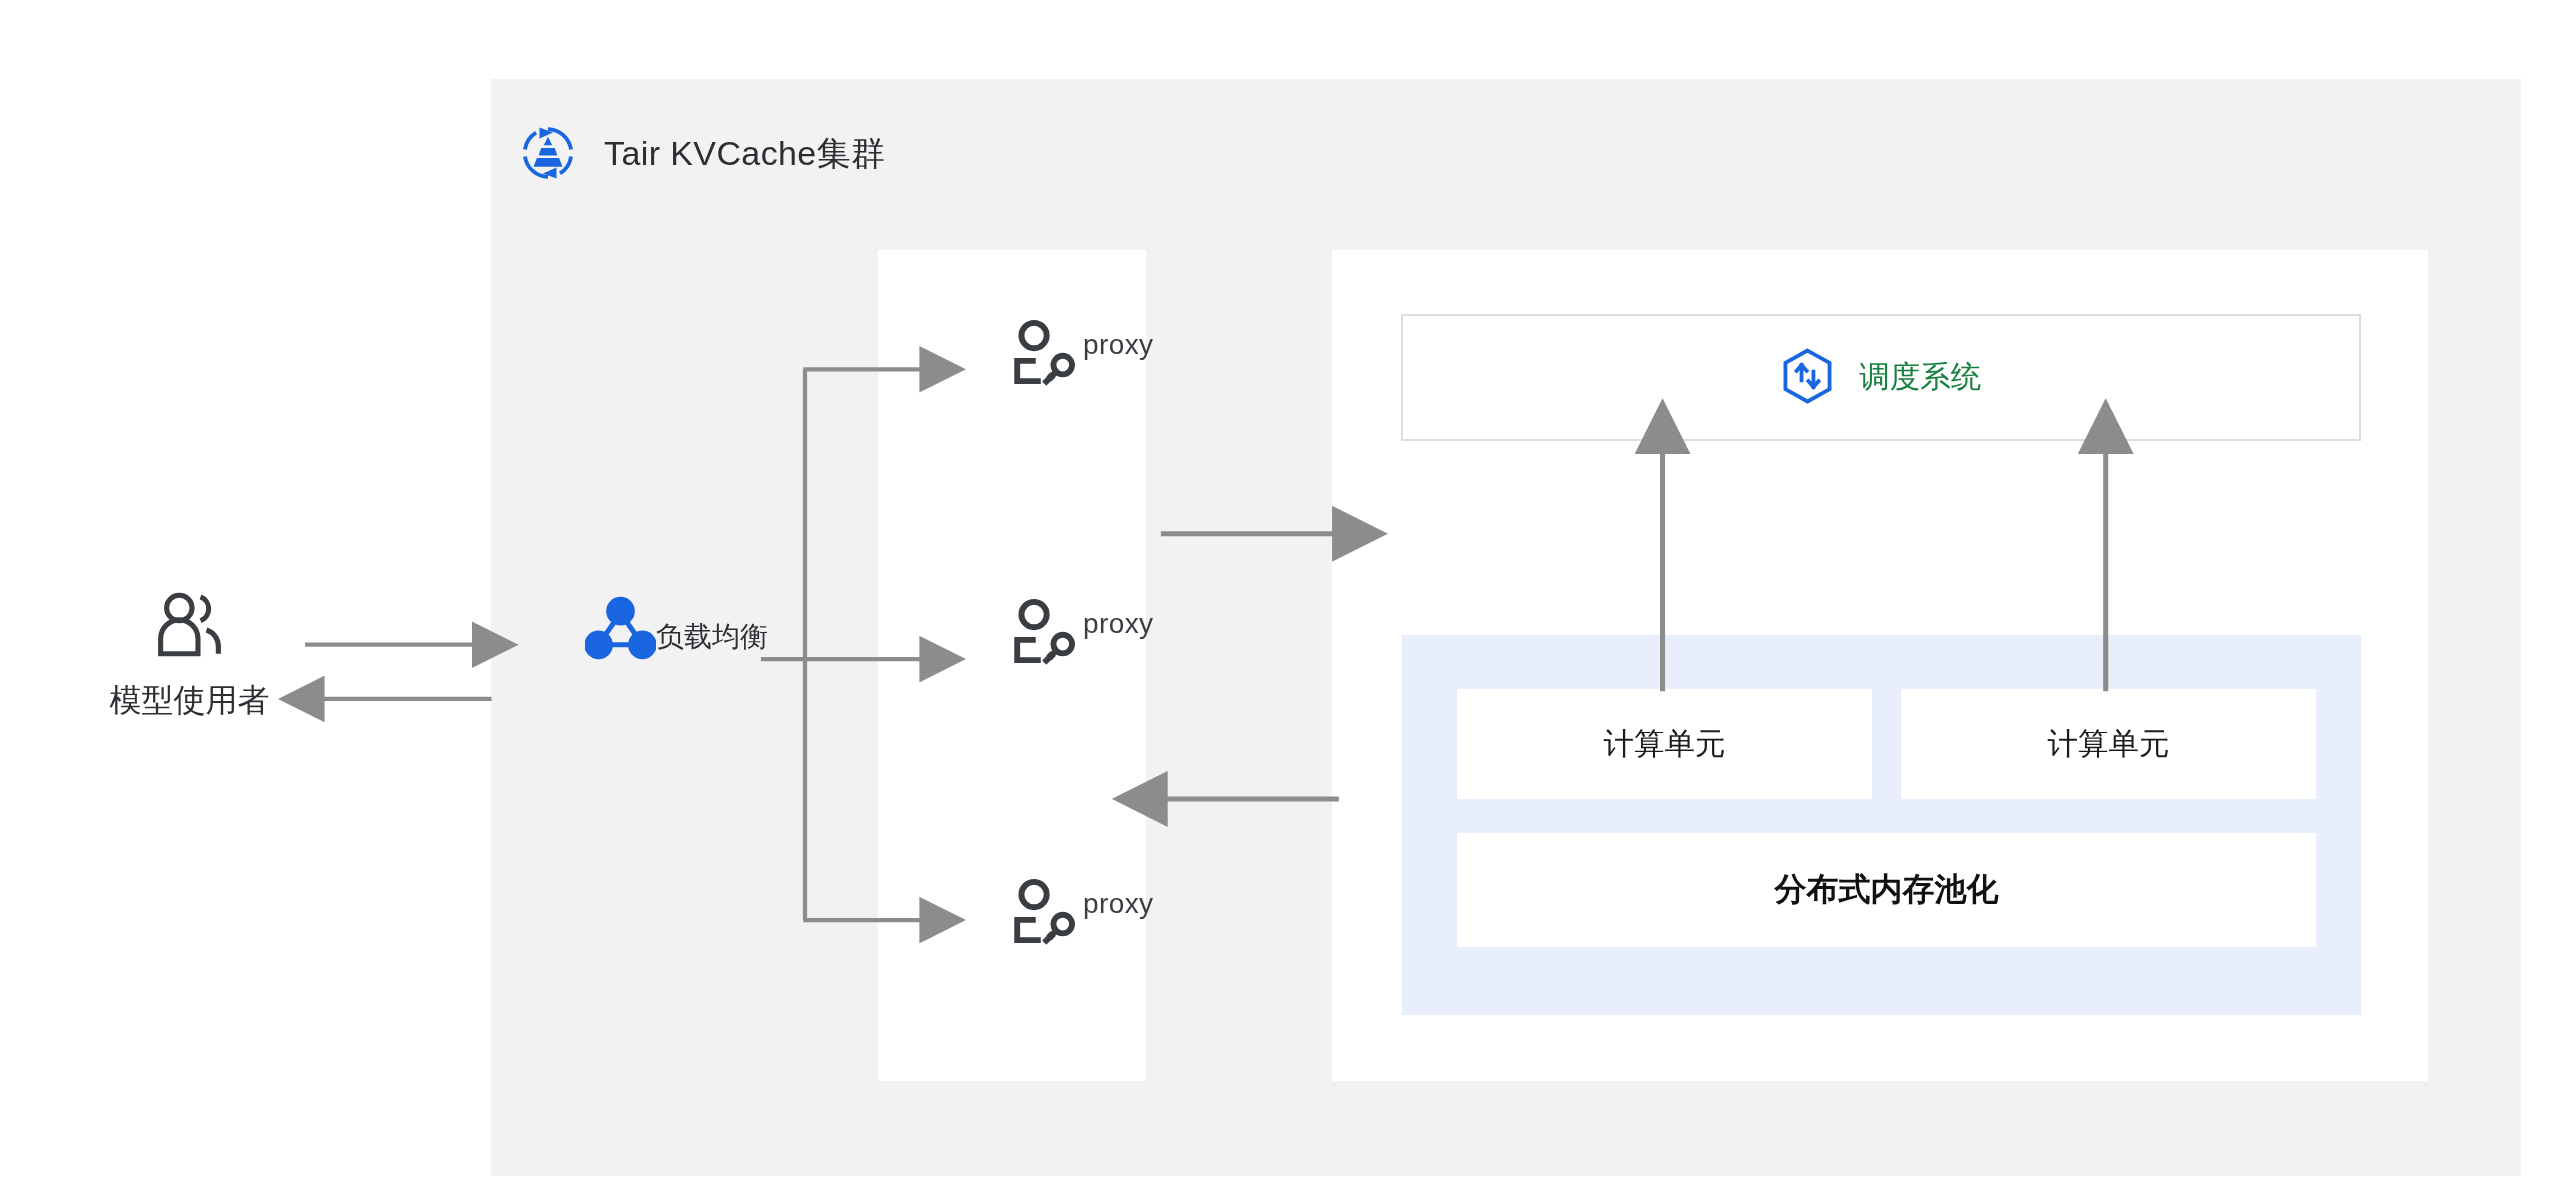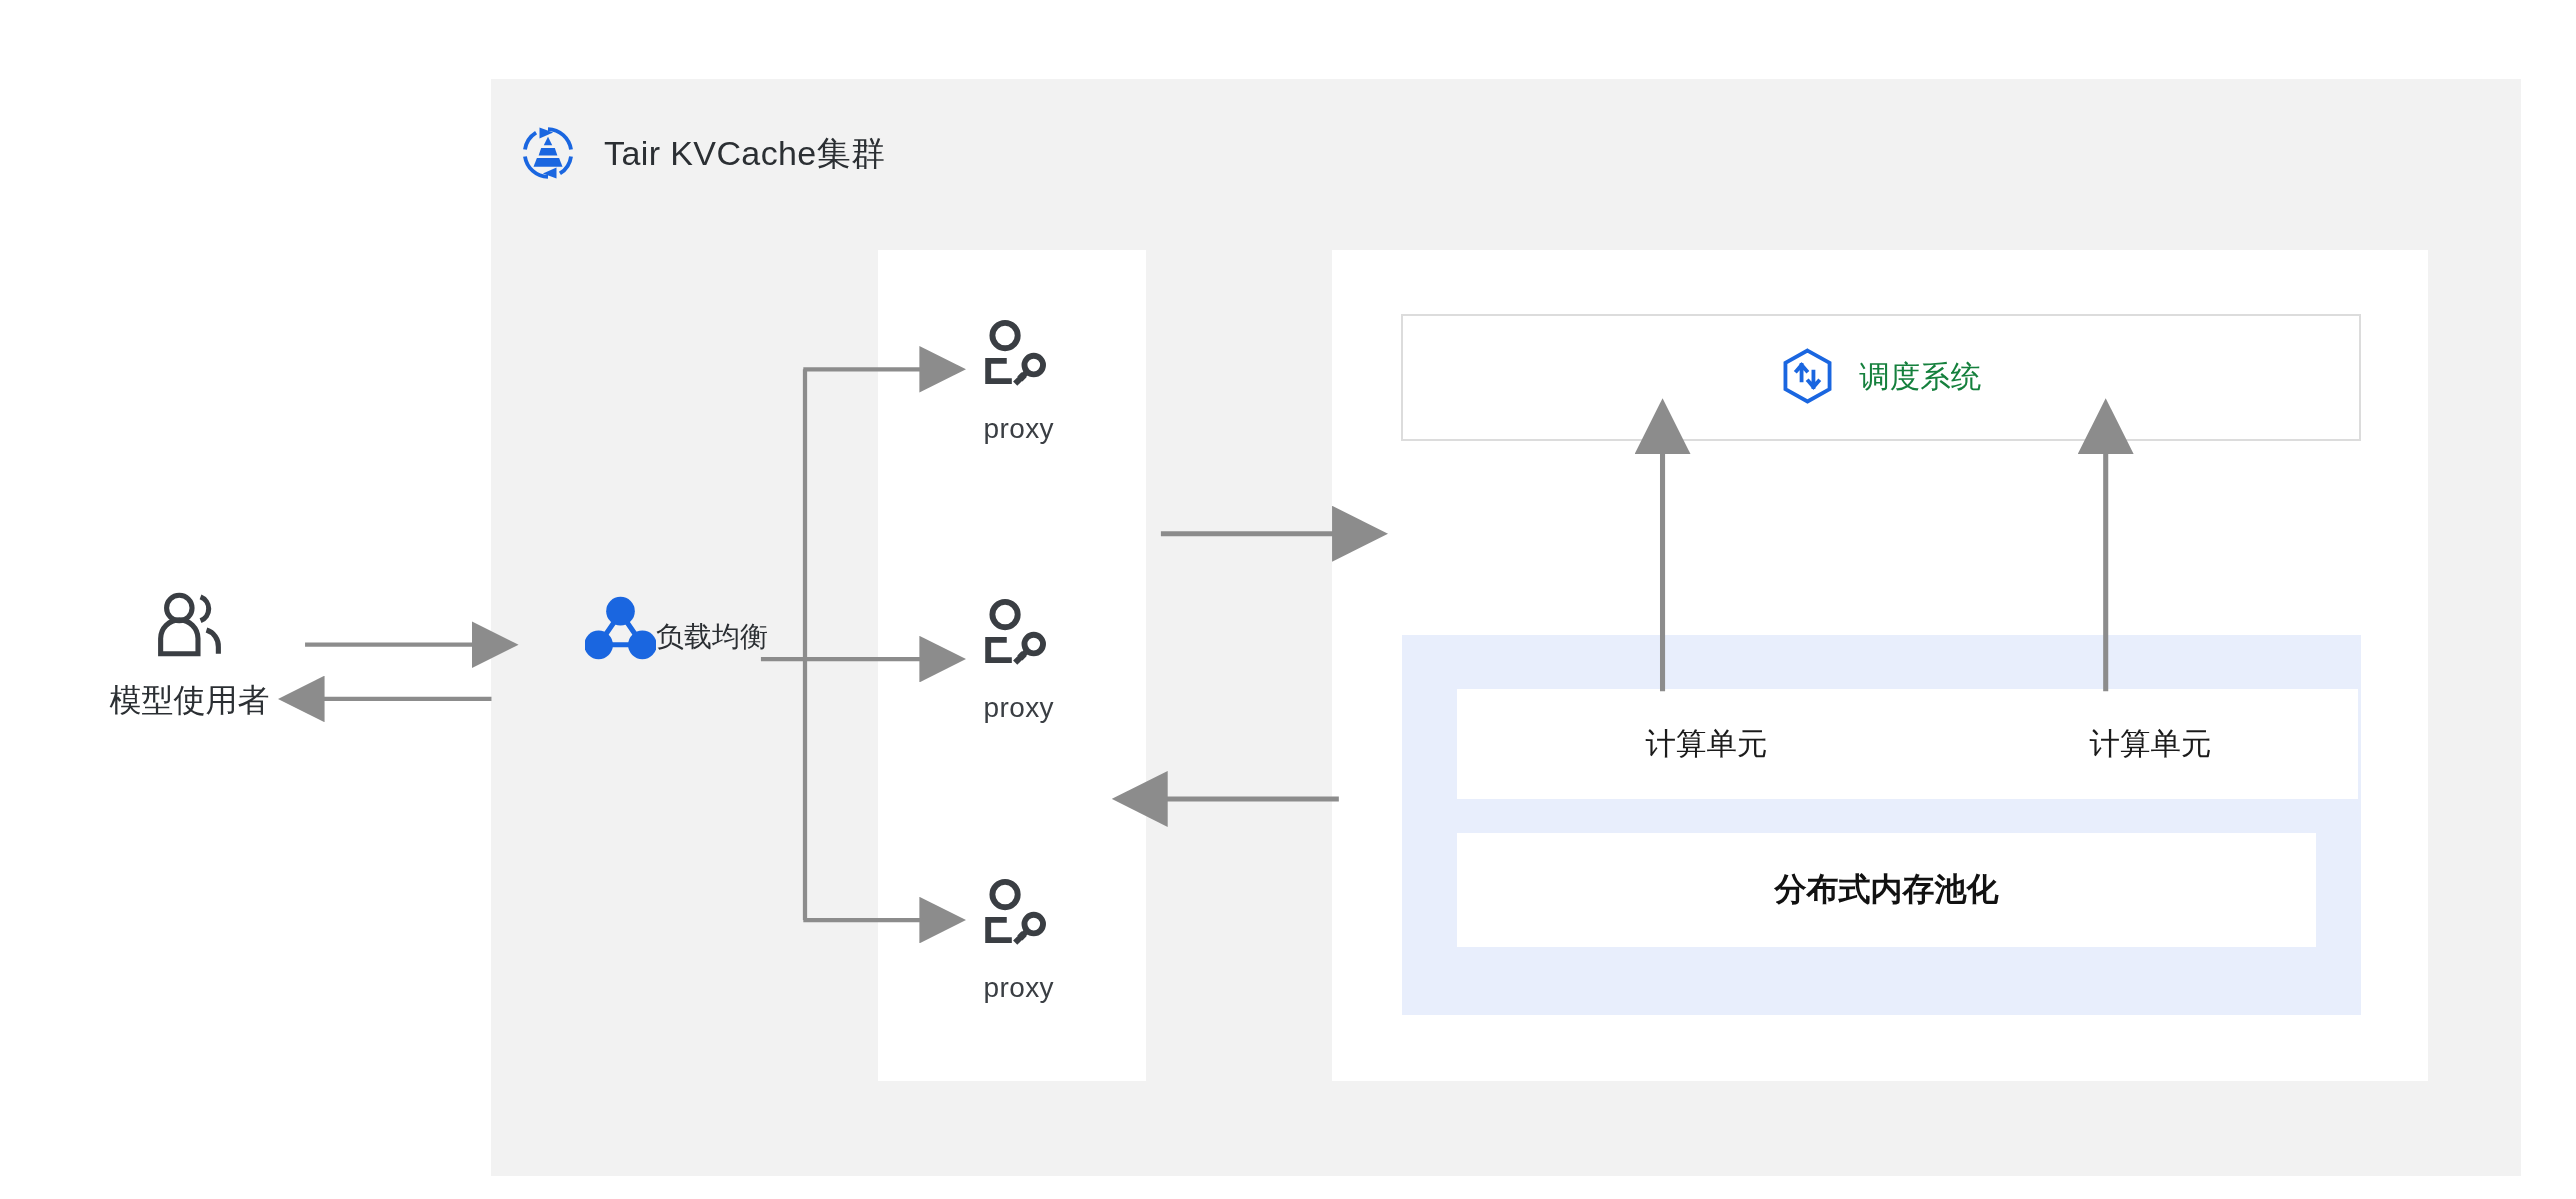--- a/index.html
+++ b/index.html
@@ -85,21 +85,20 @@
     background: #e8eefc;
   }
   .compute-unit {
     position: absolute;
     top: 657px;
     width: 415px; height: 110px;
     background: #ffffff;
     display: flex;
     align-items: center;
     justify-content: center;
-    padding-left: 42px;
   }
   .compute-unit.left  { left: 1457px; }
   .compute-unit.right { left: 1901px; }
   .compute-unit-label {
     font-size: 30.5px;
     color: #1b1b1b;
     white-space: nowrap;
   }
   .mempool-box {
     position: absolute;
@@ -113,25 +112,25 @@
   .mempool-label {
     font-size: 32px;
     font-weight: bold;
     color: #111111;
     white-space: nowrap;
   }
 
   
   .proxy-node {
     position: absolute;
-    left: 935px;
+    left: 1002px;
     width: 119px;
     display: flex;
-    flex-direction: column;
-    align-items: flex-end;
+    flex-direction: row;
+    align-items: flex-start;
   }
   .proxy-node.n1 { top: 285px; }
   .proxy-node.n2 { top: 564px; }
   .proxy-node.n3 { top: 844px; }
   .proxy-label {
     margin-top: 12px;
     font-size: 28px;
     color: #3a3e43;
     letter-spacing: 0.4px;
   }

